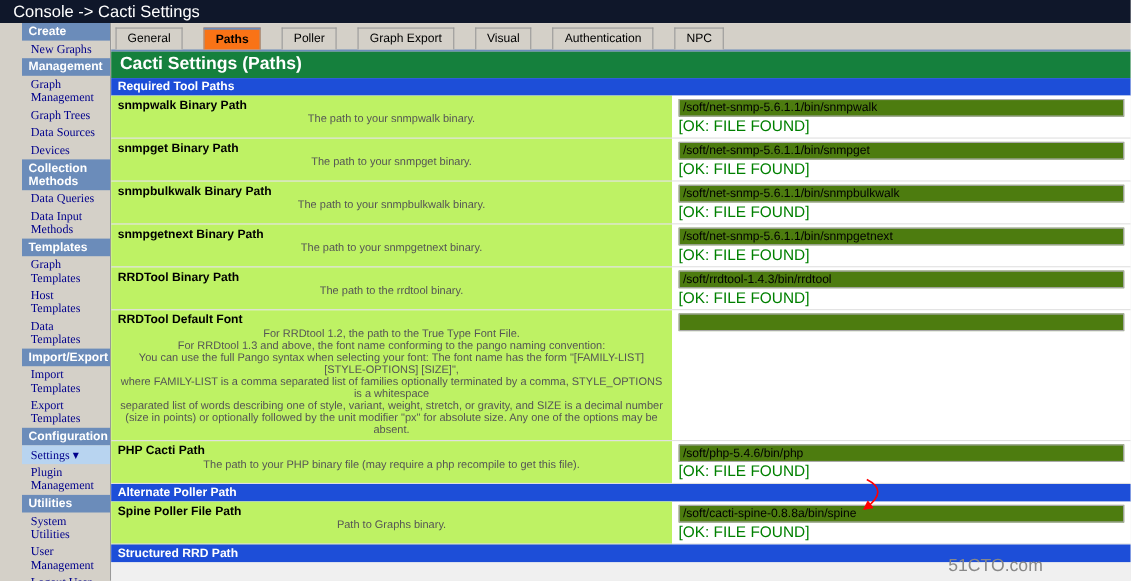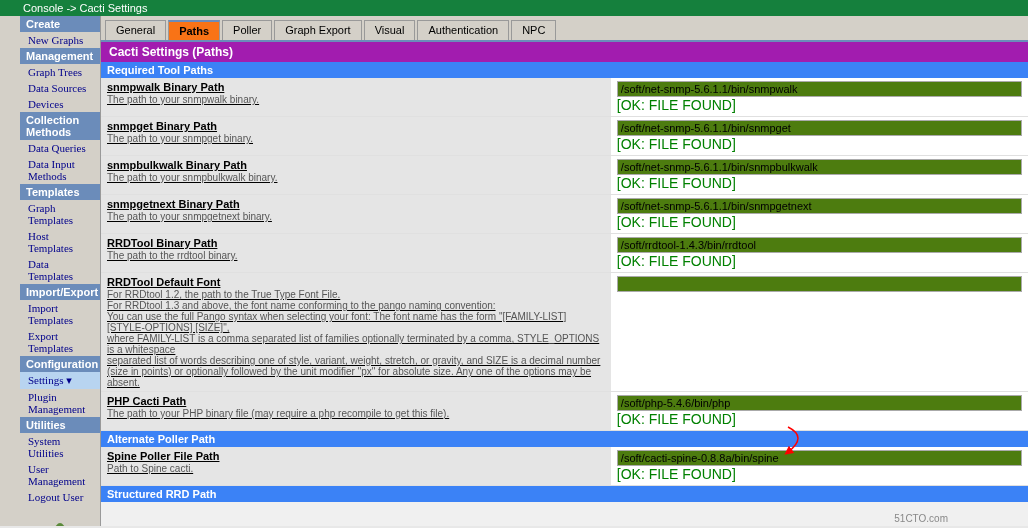--- a/index.html
+++ b/index.html
@@ -1,70 +1,71 @@
 <!DOCTYPE html>
 <html><head>
   <meta charset="utf-8">
   <style>
     * { margin: 0; padding: 0; box-sizing: border-box; }
     body { font-family: Arial, Helvetica, sans-serif; font-size: 11px; background: #e8e8e8; width: 1028px; height: 528px; overflow: hidden; }
     
     
-    .top-bar { background: #15803d; color: white; padding: 2px 23px; font-size: 11px; }
+    .top-bar { background: #0f172a; color: white; padding: 2px 12px; font-size: 15px; }
     
     .main-layout { display: flex; height: calc(528px - 18px); }
     
     
     .sidebar { width: 101px; background: #d4d0c8; border-right: 1px solid #999; overflow-y: auto; flex-shrink: 0; padding-left: 20px; }
     .sidebar-section-header { background: #6b8cba; color: white; padding: 2px 6px; font-size: 11px; font-weight: bold; }
     .sidebar-item { padding: 2px 8px; cursor: pointer; color: #00008b; font-size: 11px; font-family: Liberation Serif, serif; }
     .sidebar-cactus { text-align: center; padding: 8px; }
     
     
     .content { flex: 1; overflow-y: auto; background: #f0f0f0; }
     
     
-    .tabs { background: #d4d0c8; padding: 4px 4px 0 4px; display: flex; gap: 2px; border-bottom: 2px solid #6b8cba; }
+    .tabs { background: #d4d0c8; padding: 4px 4px 0 4px; display: flex; gap: 19px; border-bottom: 2px solid #6b8cba; }
     .tab { padding: 3px 10px; background: #d4d0c8; border: 1px solid #999; border-bottom: none; cursor: pointer; font-size: 11px; color: #000; }
     .tab.active { background: #f97316; font-weight: bold; border-top: 2px solid #6b8cba; }
     
     
-    .page-title { background: #a21caf; color: white; padding: 3px 8px; font-size: 12px; font-weight: bold; }
-    
-    
-    .section-header { background: #3b82f6; color: white; padding: 2px 6px; font-size: 11px; font-weight: bold; margin: 0; }
+    .page-title { background: #15803d; color: white; padding: 3px 8px; font-size: 16px; font-weight: bold; }
+    
+    
+    .section-header { background: #1d4ed8; color: white; padding: 2px 6px; font-size: 11px; font-weight: bold; margin: 0; }
     
     
     .settings-table { width: 100%; border-collapse: collapse; background: white; }
     .settings-row { border-bottom: 1px solid #e0e0e0; }
     .settings-row td { padding: 3px 6px; vertical-align: top; }
-    .settings-label-cell { width: 55%; background: #e5e5e5; text-decoration: underline; }
+    .settings-label-cell { width: 55%; background: #bef264; }
     .settings-value-cell { width: 45%; background: white; }
     .field-name { font-weight: bold; font-size: 11px; color: #000; }
-    .field-desc { font-size: 10px; color: #555; margin-top: 1px; }
+    .field-desc { font-size: 10px; color: #555; margin-top: 1px; text-align: center; }
     .status-ok { color: #008000; font-size: 14px; font-weight: normal; }
     .value-input { width: 100%; border: 1px solid #aaa; padding: 1px 3px; font-size: 11px; background: #4d7c0f; }
     
     
     .watermark { position: fixed; bottom: 2px; right: 80px; font-size: 10px; color: #666; }
   </style>
 </head>
 <body>
 
 <div class="top-bar">
   <span>Console -&gt; Cacti Settings</span>
 </div>
 
 <div class="main-layout">
 
   <div class="sidebar">
     <div class="sidebar-section-header">Create</div>
     <div class="sidebar-item">New Graphs</div>
 
     <div class="sidebar-section-header">Management</div>
+    <div class="sidebar-item">Graph Management</div>
     <div class="sidebar-item">Graph Trees</div>
     <div class="sidebar-item">Data Sources</div>
     <div class="sidebar-item">Devices</div>
 
     <div class="sidebar-section-header">Collection Methods</div>
     <div class="sidebar-item">Data Queries</div>
     <div class="sidebar-item">Data Input Methods</div>
 
     <div class="sidebar-section-header">Templates</div>
     <div class="sidebar-item">Graph Templates</div>
@@ -200,21 +201,21 @@
     </tbody>
       </table>
 
 
     <div class="section-header">Alternate Poller Path</div>
     <table class="settings-table">
       <tbody>
           <tr class="settings-row">
         <td class="settings-label-cell">
           <div class="field-name">Spine Poller File Path</div>
-          <div class="field-desc">Path to Spine cacti.</div>
+          <div class="field-desc">Path to Graphs binary.</div>
         </td>
         <td class="settings-value-cell" style="position:relative;">
           
           <svg style="position:absolute;top:-20px;right:200px;width:100px;height:30px;overflow:visible;pointer-events:none;">
             <defs>
               <marker id="arrowhead" markerWidth="6" markerHeight="6" refX="3" refY="3" orient="auto">
                 <polygon points="0 0, 6 3, 0 6" fill="red"></polygon>
               </marker>
             </defs>
             <path d="M 60 0 Q 80 10 60 25" stroke="red" stroke-width="1.5" fill="none" marker-end="url(#arrowhead)"></path>
@@ -224,13 +225,13 @@
         </td>
       </tr>
     </tbody>
       </table>
 
     <div class="section-header">Structured RRD Path</div>
 
   </div>
 </div>
 
-<div class="watermark" style="position:fixed;bottom:4px;right:80px;font-size:10px;color:#888;margin-top:12px;">51CTO.com</div>
+<div class="watermark" style="position:fixed;bottom:4px;right:80px;font-size:16px;color:#888;margin-top:12px;">51CTO.com</div>
 
 </body></html>

